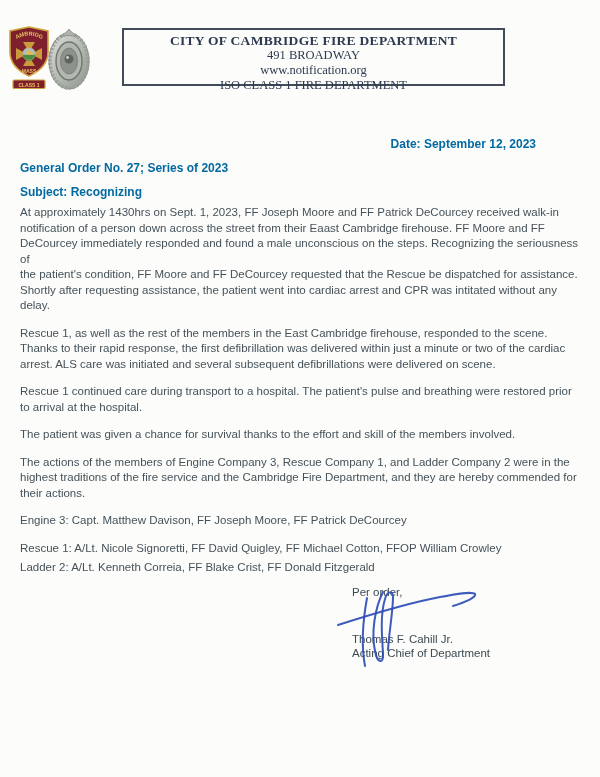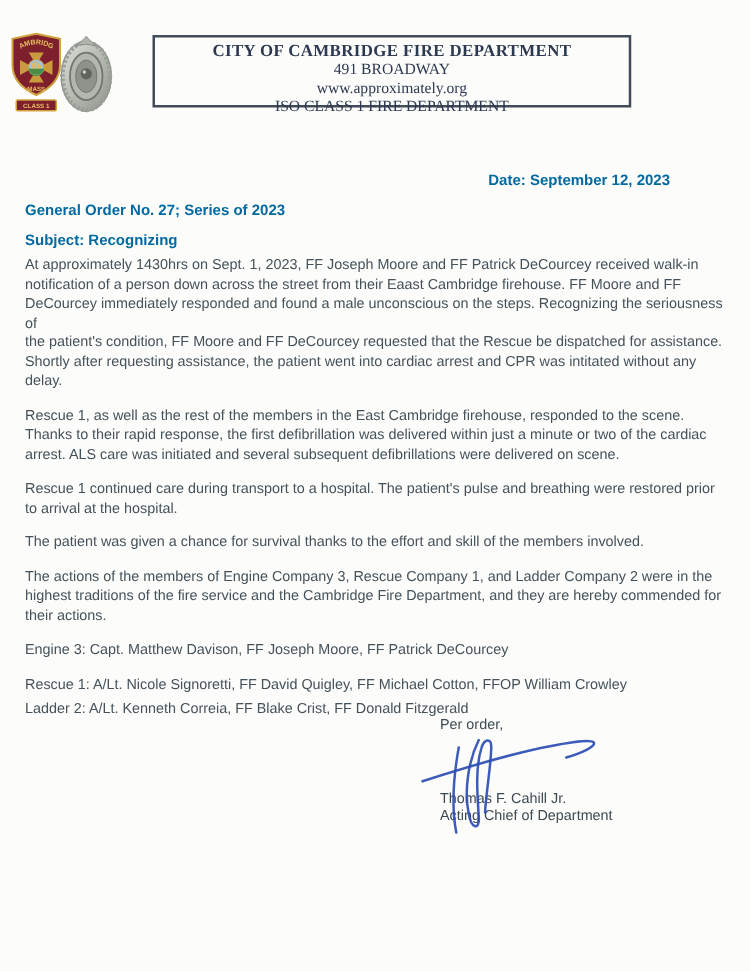--- a/index.html
+++ b/index.html
@@ -25,21 +25,21 @@
   .order-line{top:161px;left:20px;}
   .subject-line{top:185px;left:20px;}
   
   .content{position:absolute;left:20px;top:205px;width:566px;font-size:11.5px;line-height:15.5px;}
   .para{white-space:pre-line;margin:0 0 12px 0;}
   .roster-line{margin:0;white-space:nowrap;}
   .roster-line.r1{margin-bottom:12px;}
   .roster-line.r2{margin-bottom:3.5px;}
   
   .sig-text{position:absolute;left:352px;font-size:11.5px;color:#3d4a52;white-space:nowrap;}
-  .per-order{top:574px;}
+  .per-order{top:586px;}
   .signer-name{top:633px;}
   .signer-title{top:647px;}
   .sig-svg{position:absolute;left:334px;top:589px;z-index:3;}
   .sig-svg path{fill:none;stroke:#2b4db5;stroke-width:2;stroke-linecap:round;opacity:.92;}
   
   .read-block{position:absolute;left:60px;top:673px;font-size:11.5px;color:#49544f;}
   .read-label{margin-bottom:2px;}
   .init-row{height:15px;white-space:nowrap;}
   .init-line{display:inline-block;width:97px;border-bottom:1.2px solid #4a5551;height:11px;margin-left:1px;}
 </style>
@@ -87,21 +87,21 @@
     <path d="M23,3 C20,7 17,8 15,11 C19,9 27,9 31,11 C29,8 26,7 23,3 Z" fill="#aeb4ac" stroke="#848a82" stroke-width="0.7"></path>
     <ellipse cx="23" cy="35" rx="13" ry="19" fill="#b2b8b0" stroke="#6f756d" stroke-width="1.4"></ellipse>
     <ellipse cx="23" cy="35" rx="8.5" ry="13" fill="#8d938b" stroke="#757b73" stroke-width="0.8"></ellipse>
     <circle cx="23" cy="33" r="4.5" fill="#5f655e"></circle>
     <circle cx="21.5" cy="31.5" r="1.4" fill="#cfd3cc"></circle>
   </svg>
 
   <div class="header-box">
     <div class="l1">CITY OF CAMBRIDGE FIRE DEPARTMENT</div>
     <div class="ln">491 BROADWAY</div>
-    <div class="ln">www.approximately.org</div>
+    <div class="ln">www.notification.org</div>
     <div class="ln">ISO CLASS 1 FIRE DEPARTMENT</div>
   </div>
 
   <div class="bold-line date-line">Date: September 12, 2023</div>
   <div class="bold-line order-line">General Order No. 27; Series of 2023</div>
   <div class="bold-line subject-line">Subject: Recognizing</div>
 
   <div class="content">
     <div class="para">At approximately 1430hrs on Sept. 1, 2023, FF Joseph Moore and FF Patrick DeCourcey received walk-in
 notification of a person down across the street from their Eaast Cambridge firehouse. FF Moore and FF

